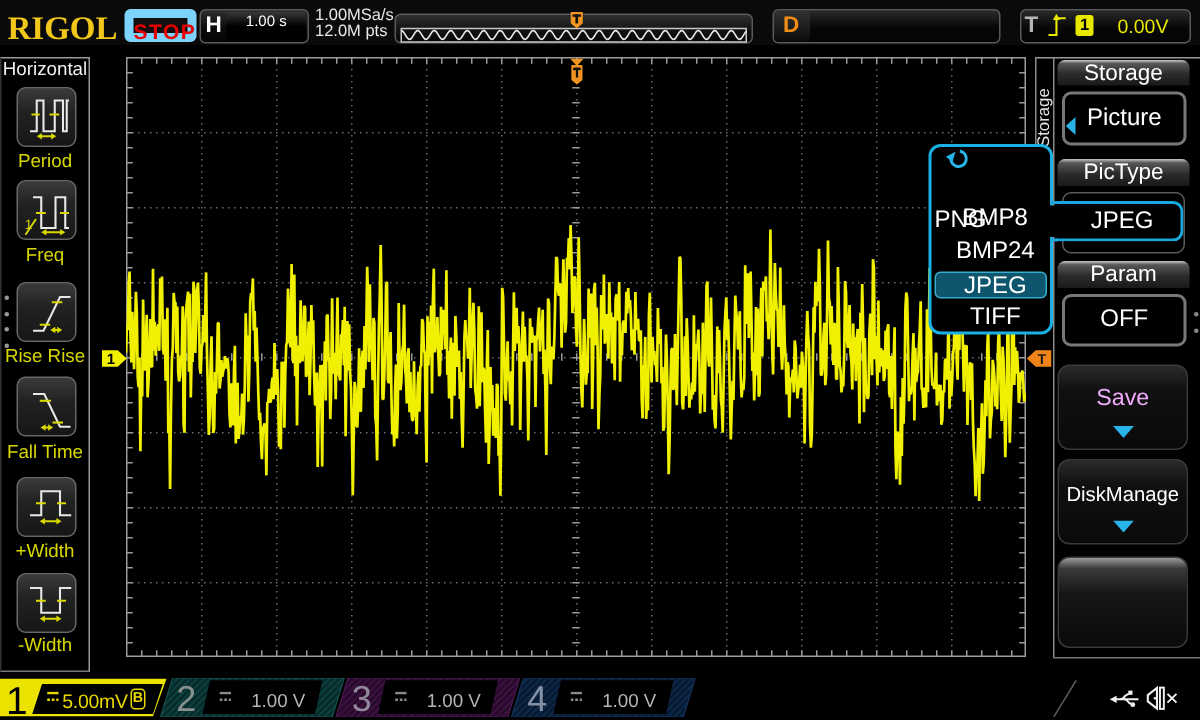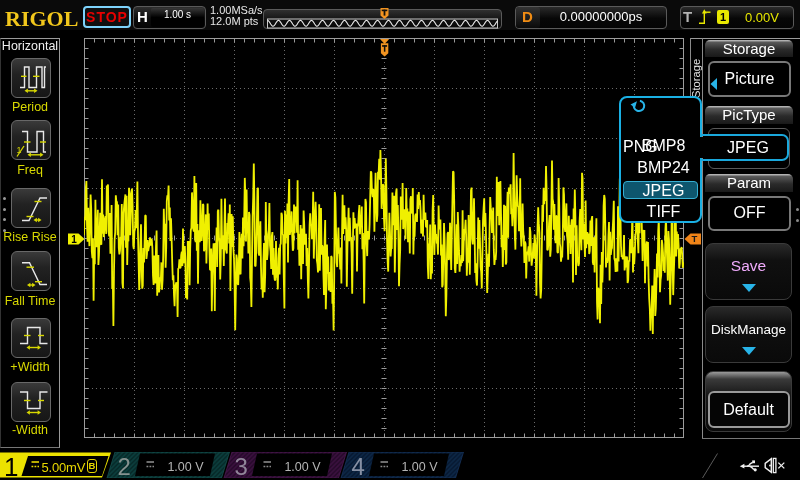--- a/index.html
+++ b/index.html
@@ -8,21 +8,21 @@
 .lbtn{left:11px;width:40px;height:40px;border:1px solid #686868;border-radius:6px;
 background:linear-gradient(180deg,#3a3a3a,#222 40%,#161616);}
 .lbtn svg{position:absolute;left:2px;top:2px;}
 .llab{left:0;width:60px;color:#d8d800;font-size:12.5px;text-align:center;}
 </style></head><body>
 <div id="scr">
 
 <div style="left:0;top:0;width:800px;height:30px;background:#0a0a0a;"></div>
 <div style="left:5px;top:6px;font-family:'Liberation Serif',serif;font-weight:bold;
 font-size:22px;color:#f2c71c;letter-spacing:0px;">RIGOL</div>
-<div style="left:83px;top:6px;width:48px;height:22px;border:2px solid #7dd3fc;border-radius:4px;
+<div style="left:83px;top:6px;width:48px;height:22px;border:6px solid #7dd3fc;border-radius:4px;
 background:#101010;color:#e60000;font-weight:bold;font-size:14px;letter-spacing:1px;
 line-height:18px;text-align:center;">STOP</div>
 <div style="left:133px;top:6px;width:73px;height:23px;border:1px solid #5a5a5a;border-radius:4px;
 background:linear-gradient(180deg,#2e2e2e,#0b0b0b 55%,#050505);"></div>
 <div style="left:137px;top:8px;color:#fff;font-weight:bold;font-size:15px;">H</div>
 <div style="left:151px;top:8px;width:53px;height:19px;background:linear-gradient(180deg,#383838,#000 50%);border-radius:2px;"></div>
 <div style="left:151px;top:9px;width:53px;color:#fff;font-size:10px;text-align:center;">1.00 s</div>
 <div style="left:210px;top:5px;color:#e8e8e8;font-size:11px;line-height:11px;">1.00MSa/s<br>12.0M pts</div>
 
 <div style="left:263px;top:9px;width:239px;height:20px;border:1px solid #5a5a5a;border-radius:4px;background:linear-gradient(180deg,#303030,#101010 60%,#080808);"></div>
@@ -33,21 +33,20 @@
 <svg style="left:380px;top:8px;" width="9" height="11" viewBox="0 0 9 11">
 <path d="M0.5 0 H8.5 V7.5 L4.5 11 L0.5 7.5 Z" fill="#f29421"></path>
 <rect x="1.7" y="1.6" width="5.6" height="1.6" fill="#12100a"></rect>
 <rect x="3.6" y="1.6" width="1.8" height="6" fill="#12100a"></rect>
     </svg>
 
 <div style="left:515px;top:6px;width:152px;height:23px;border:1px solid #5a5a5a;border-radius:4px;
 background:linear-gradient(180deg,#2a2a2a,#070707 55%,#040404);"></div>
 <div style="left:516px;top:7px;width:24px;height:21px;background:linear-gradient(180deg,#333,#0a0a0a);border-radius:3px;"></div>
 <div style="left:522px;top:8px;color:#f08c14;font-weight:bold;font-size:15px;">D</div>
-<div style="left:542px;top:9px;width:118px;color:#fff;font-size:13px;text-align:center;">0.00000000ps</div>
 
 <div style="left:680px;top:6px;width:114px;height:23px;border:1px solid #5a5a5a;border-radius:4px;
 background:linear-gradient(180deg,#2a2a2a,#070707 55%,#040404);"></div>
 <div style="left:683px;top:8px;color:#b4b4b4;font-weight:bold;font-size:15px;">T</div>
 <svg style="left:698px;top:9px;" width="14" height="17" viewBox="0 0 14 17">
 <g stroke="#e8e800" stroke-width="1.4" fill="none">
 <path d="M1 14.3 H6.3 V3.5"></path>
         <path d="M6.3 3.2 H12.5"></path>
       </g>
 <path d="M6.3 0.2 l-2.4 4.2 h4.8 z" fill="#e8e800"></path>
@@ -507,22 +506,20 @@
 
 <div style="left:705px;top:305.5px;width:87px;height:57px;border:1px solid #3a3a3a;border-radius:8px;
 background:linear-gradient(180deg,#2a2a2a,#101010 30%,#0a0a0a);"></div>
 <div style="left:705px;top:322px;width:87px;color:#fff;font-size:13.5px;text-align:center;">DiskManage</div>
 <svg style="left:742px;top:347px;" width="14" height="8" viewBox="0 0 14 8">
       <path d="M0 0 H14 L7 8 Z" fill="#28b4e8"></path>
     </svg>
 
 <div style="left:705px;top:371px;width:87px;height:61px;border:1px solid #3a3a3a;border-radius:8px;
 background:linear-gradient(180deg,#9a9a9a,#3a3a3a 12%,#161616 40%,#0a0a0a);"></div>
-<div style="left:707.5px;top:391px;width:82px;height:37px;border:2px solid #9a9a9a;border-radius:6px;
-background:#050505;color:#fff;font-size:16px;text-align:center;line-height:33px;">Default</div>
 <div style="left:795.5px;top:207.5px;width:3px;height:3px;border-radius:2px;background:#888;"></div>
 <div style="left:795.5px;top:218.5px;width:3px;height:3px;border-radius:2px;background:#888;"></div>
 
 <div style="left:619px;top:96px;width:83px;height:127px;background:#000;border:2px solid #1ab0e4;border-radius:8px;"></div>
 <svg style="left:630px;top:99px;" width="18" height="15" viewBox="0 0 18 15">
 <path d="M9.9 1.7 A 5.2 5.2 0 1 1 4.3 4.6" fill="none" stroke="#28b4e8" stroke-width="2"></path>
 <path d="M0.5 5.5 L7 2.2 L5 8.8 z" fill="#28b4e8"></path>
     </svg>
 <div style="left:623px;top:114px;width:81px;color:#fff;font-size:16px;text-align:left;margin-top:24px;">PNG</div>
 <div style="left:623px;top:136.5px;width:81px;color:#fff;font-size:16px;text-align:center;">BMP8</div>

